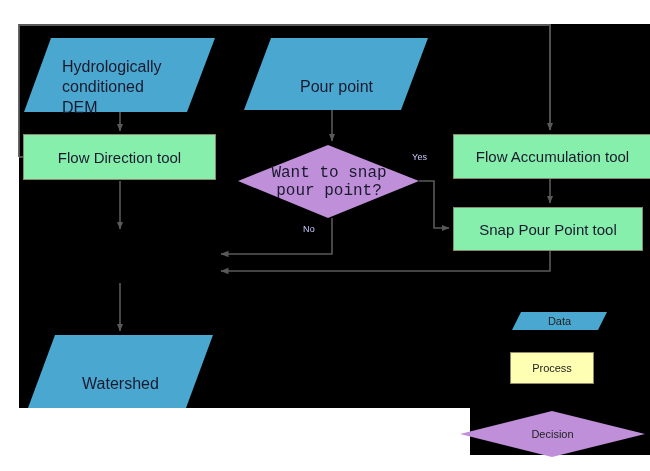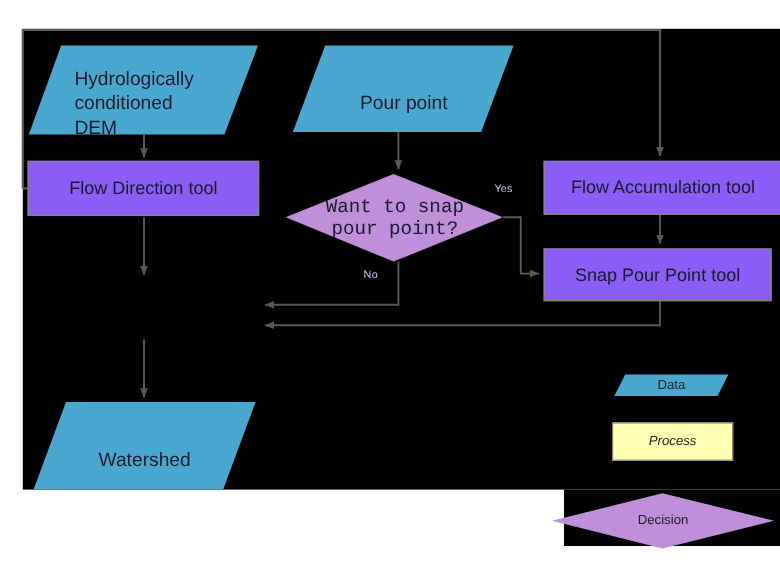--- a/index.html
+++ b/index.html
@@ -15,21 +15,21 @@
   .panel{position:absolute;background:#000000;}
   
   #main-panel{left:19px;top:24px;width:631px;height:384px;}
   
   #legend-panel{left:470px;top:408px;width:180px;height:47px;}
 
   svg.layer{position:absolute;left:0;top:0;width:650px;height:471px;overflow:visible;}
 
   .node{position:absolute;display:flex;align-items:center;justify-content:center;
         text-align:center;color:#1a1a2e;box-sizing:border-box;}
-  .proc{background:#8b5cf6;border:1px solid #8a8a6a;font-size:15px;}
+  .proc{background:#86efac;border:1px solid #8a8a6a;font-size:15px;}
   .para{font-size:16px;}
   .para .ptxt{position:relative;z-index:2;margin-top:25px;}
   .dia{font-size:16px;}
   .dia .dtxt{position:relative;z-index:2;line-height:1.15;}
 
   .edge-label{position:absolute;font-size:9px;color:#c9c9ff;letter-spacing:.2px;}
 
   
   .lg-label{font-size:11px;color:#222;}
   .lg-proc{background:#ffffb3;border:1px solid #8a8a6a;}
@@ -119,21 +119,21 @@
     <div class="ptxt">Watershed</div>
   </div>
 
   <div class="edge-label" style="left:412px;top:152px;">Yes</div>
   <div class="edge-label" style="left:303px;top:224px;">No</div>
 
   <div class="node" style="left:512px;top:312px;width:95px;height:18px;">
     <span class="lg-label" style="position:relative;z-index:2;">Data</span>
   </div>
 
-  <div class="node lg-proc" style="left:510px;top:352px;width:101px;height:32px;font-style:italic;">
+  <div class="node lg-proc" style="left:510px;top:352px;width:84px;height:32px;">
     <span class="lg-label">Process</span>
   </div>
 
   <div class="node" style="left:505px;top:424px;width:95px;height:20px;">
     <span class="lg-label" style="position:relative;z-index:2;">Decision</span>
   </div>
 
 </div>
 
 </body></html>

